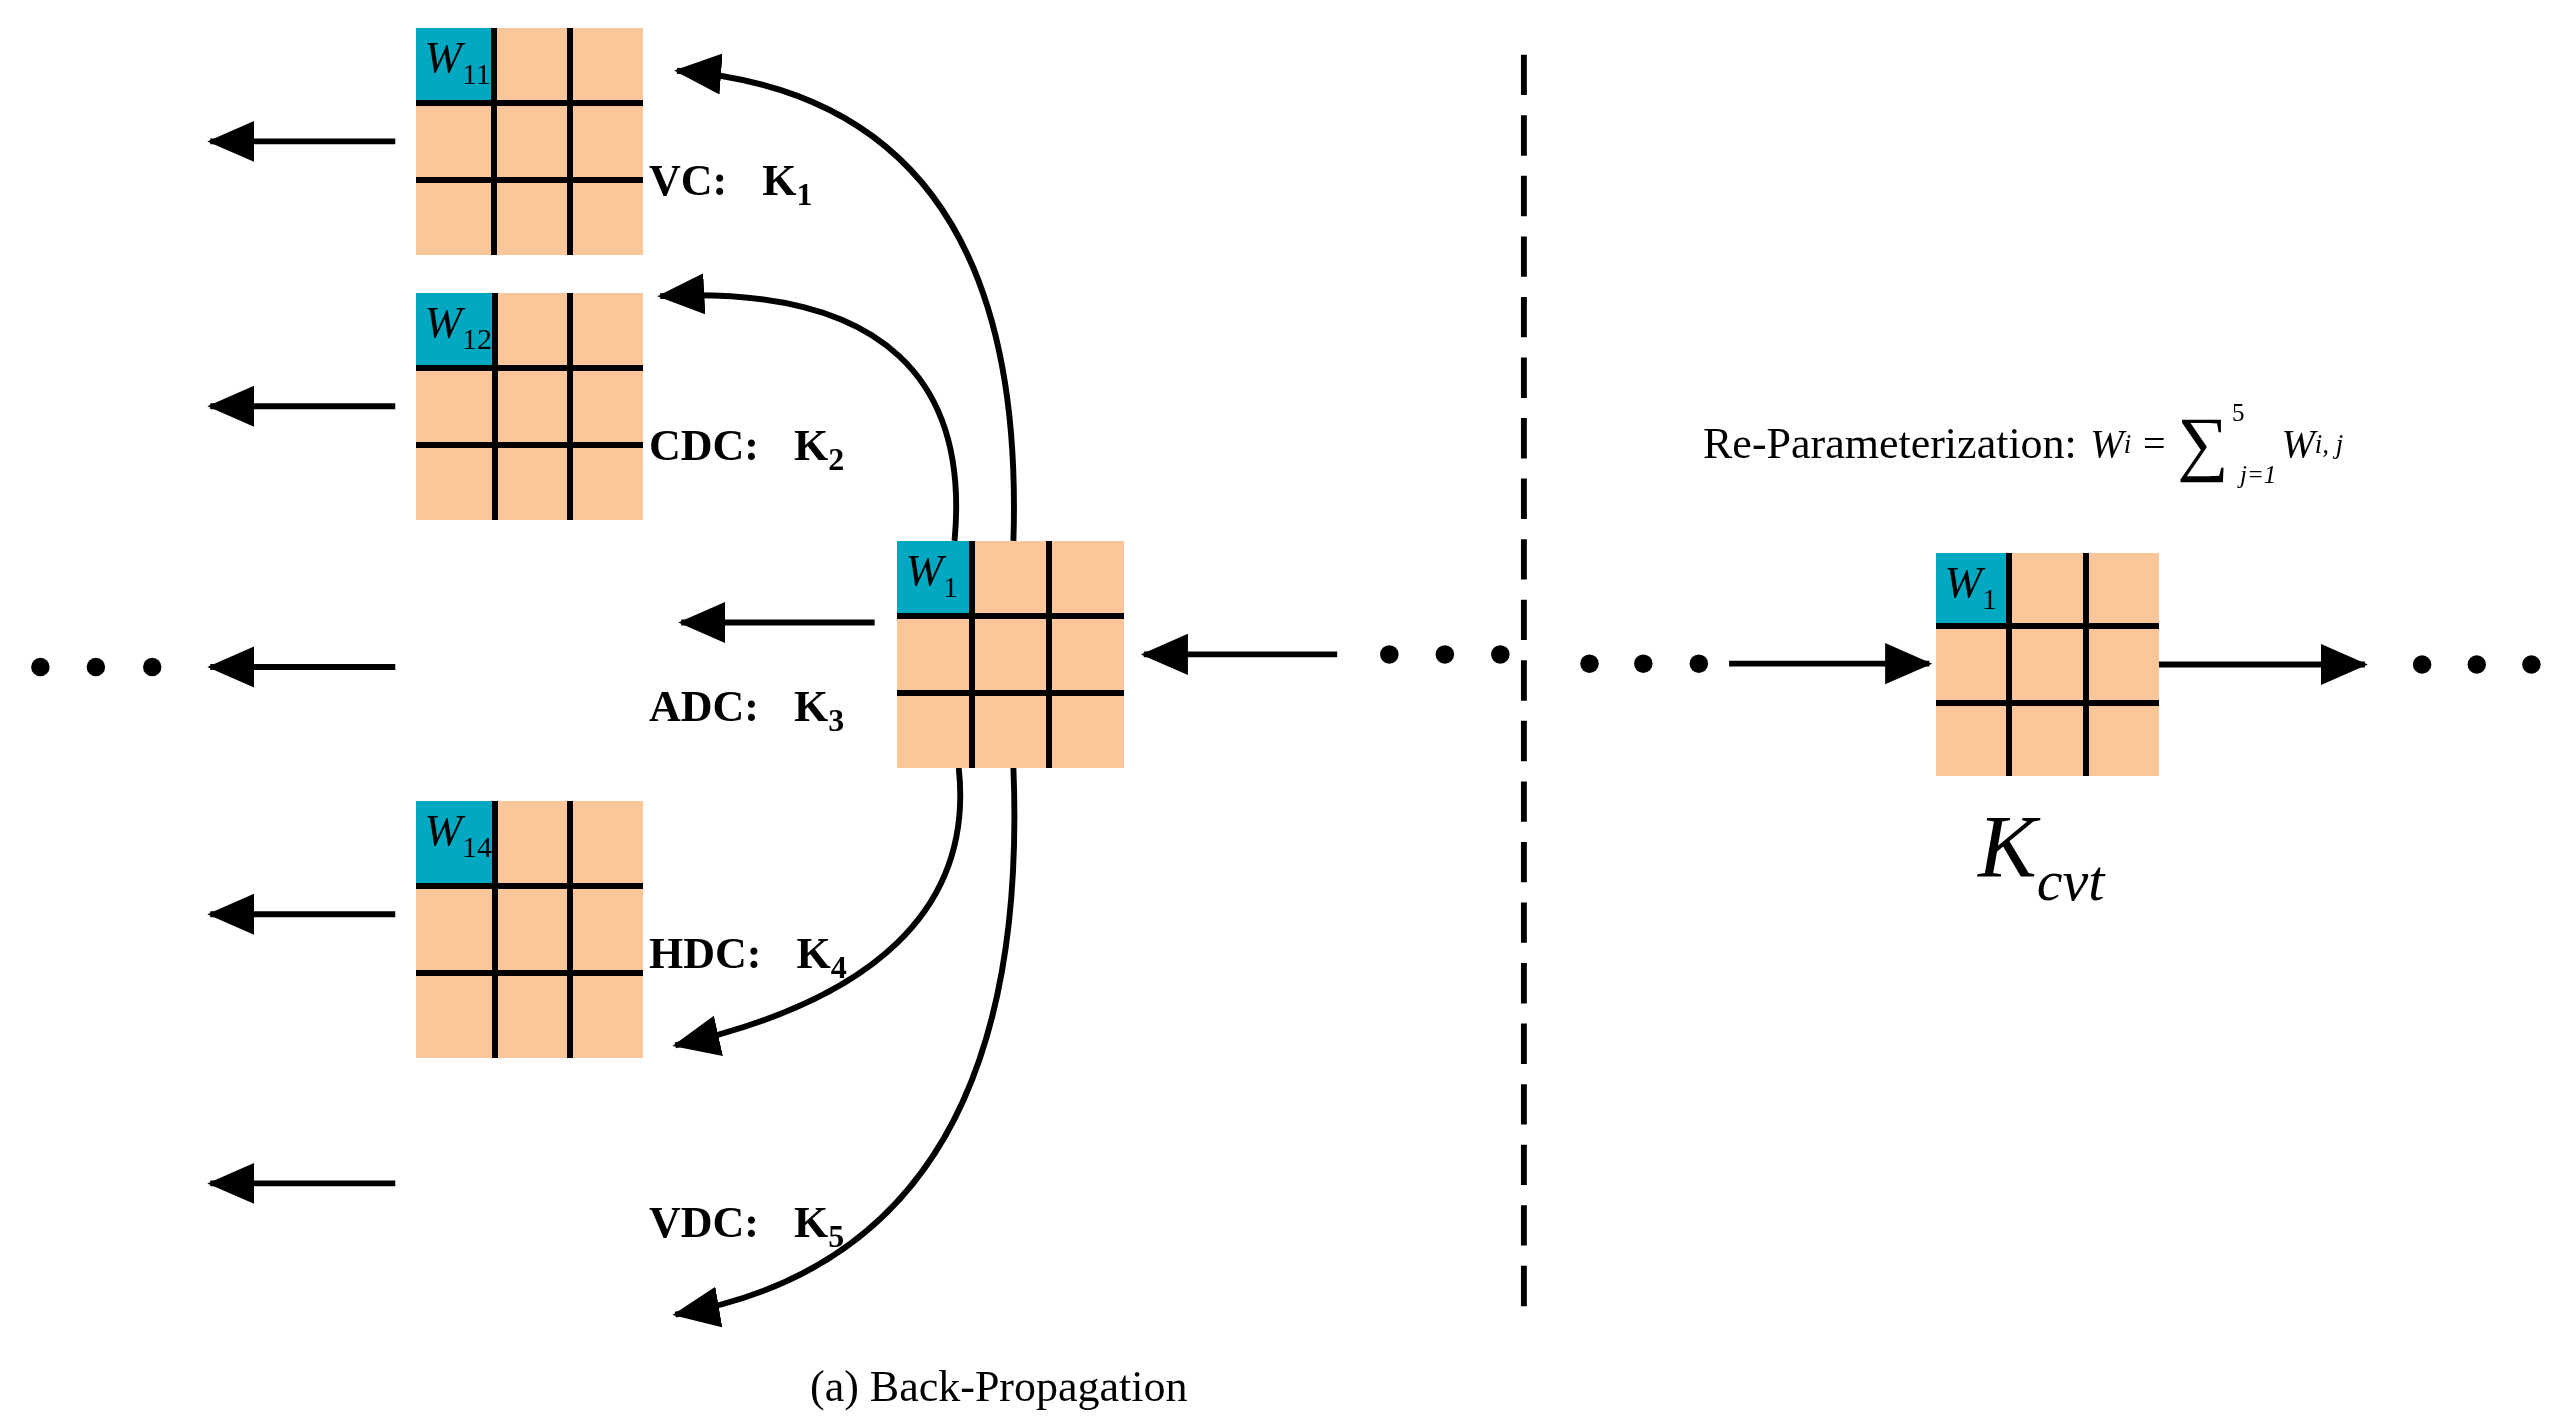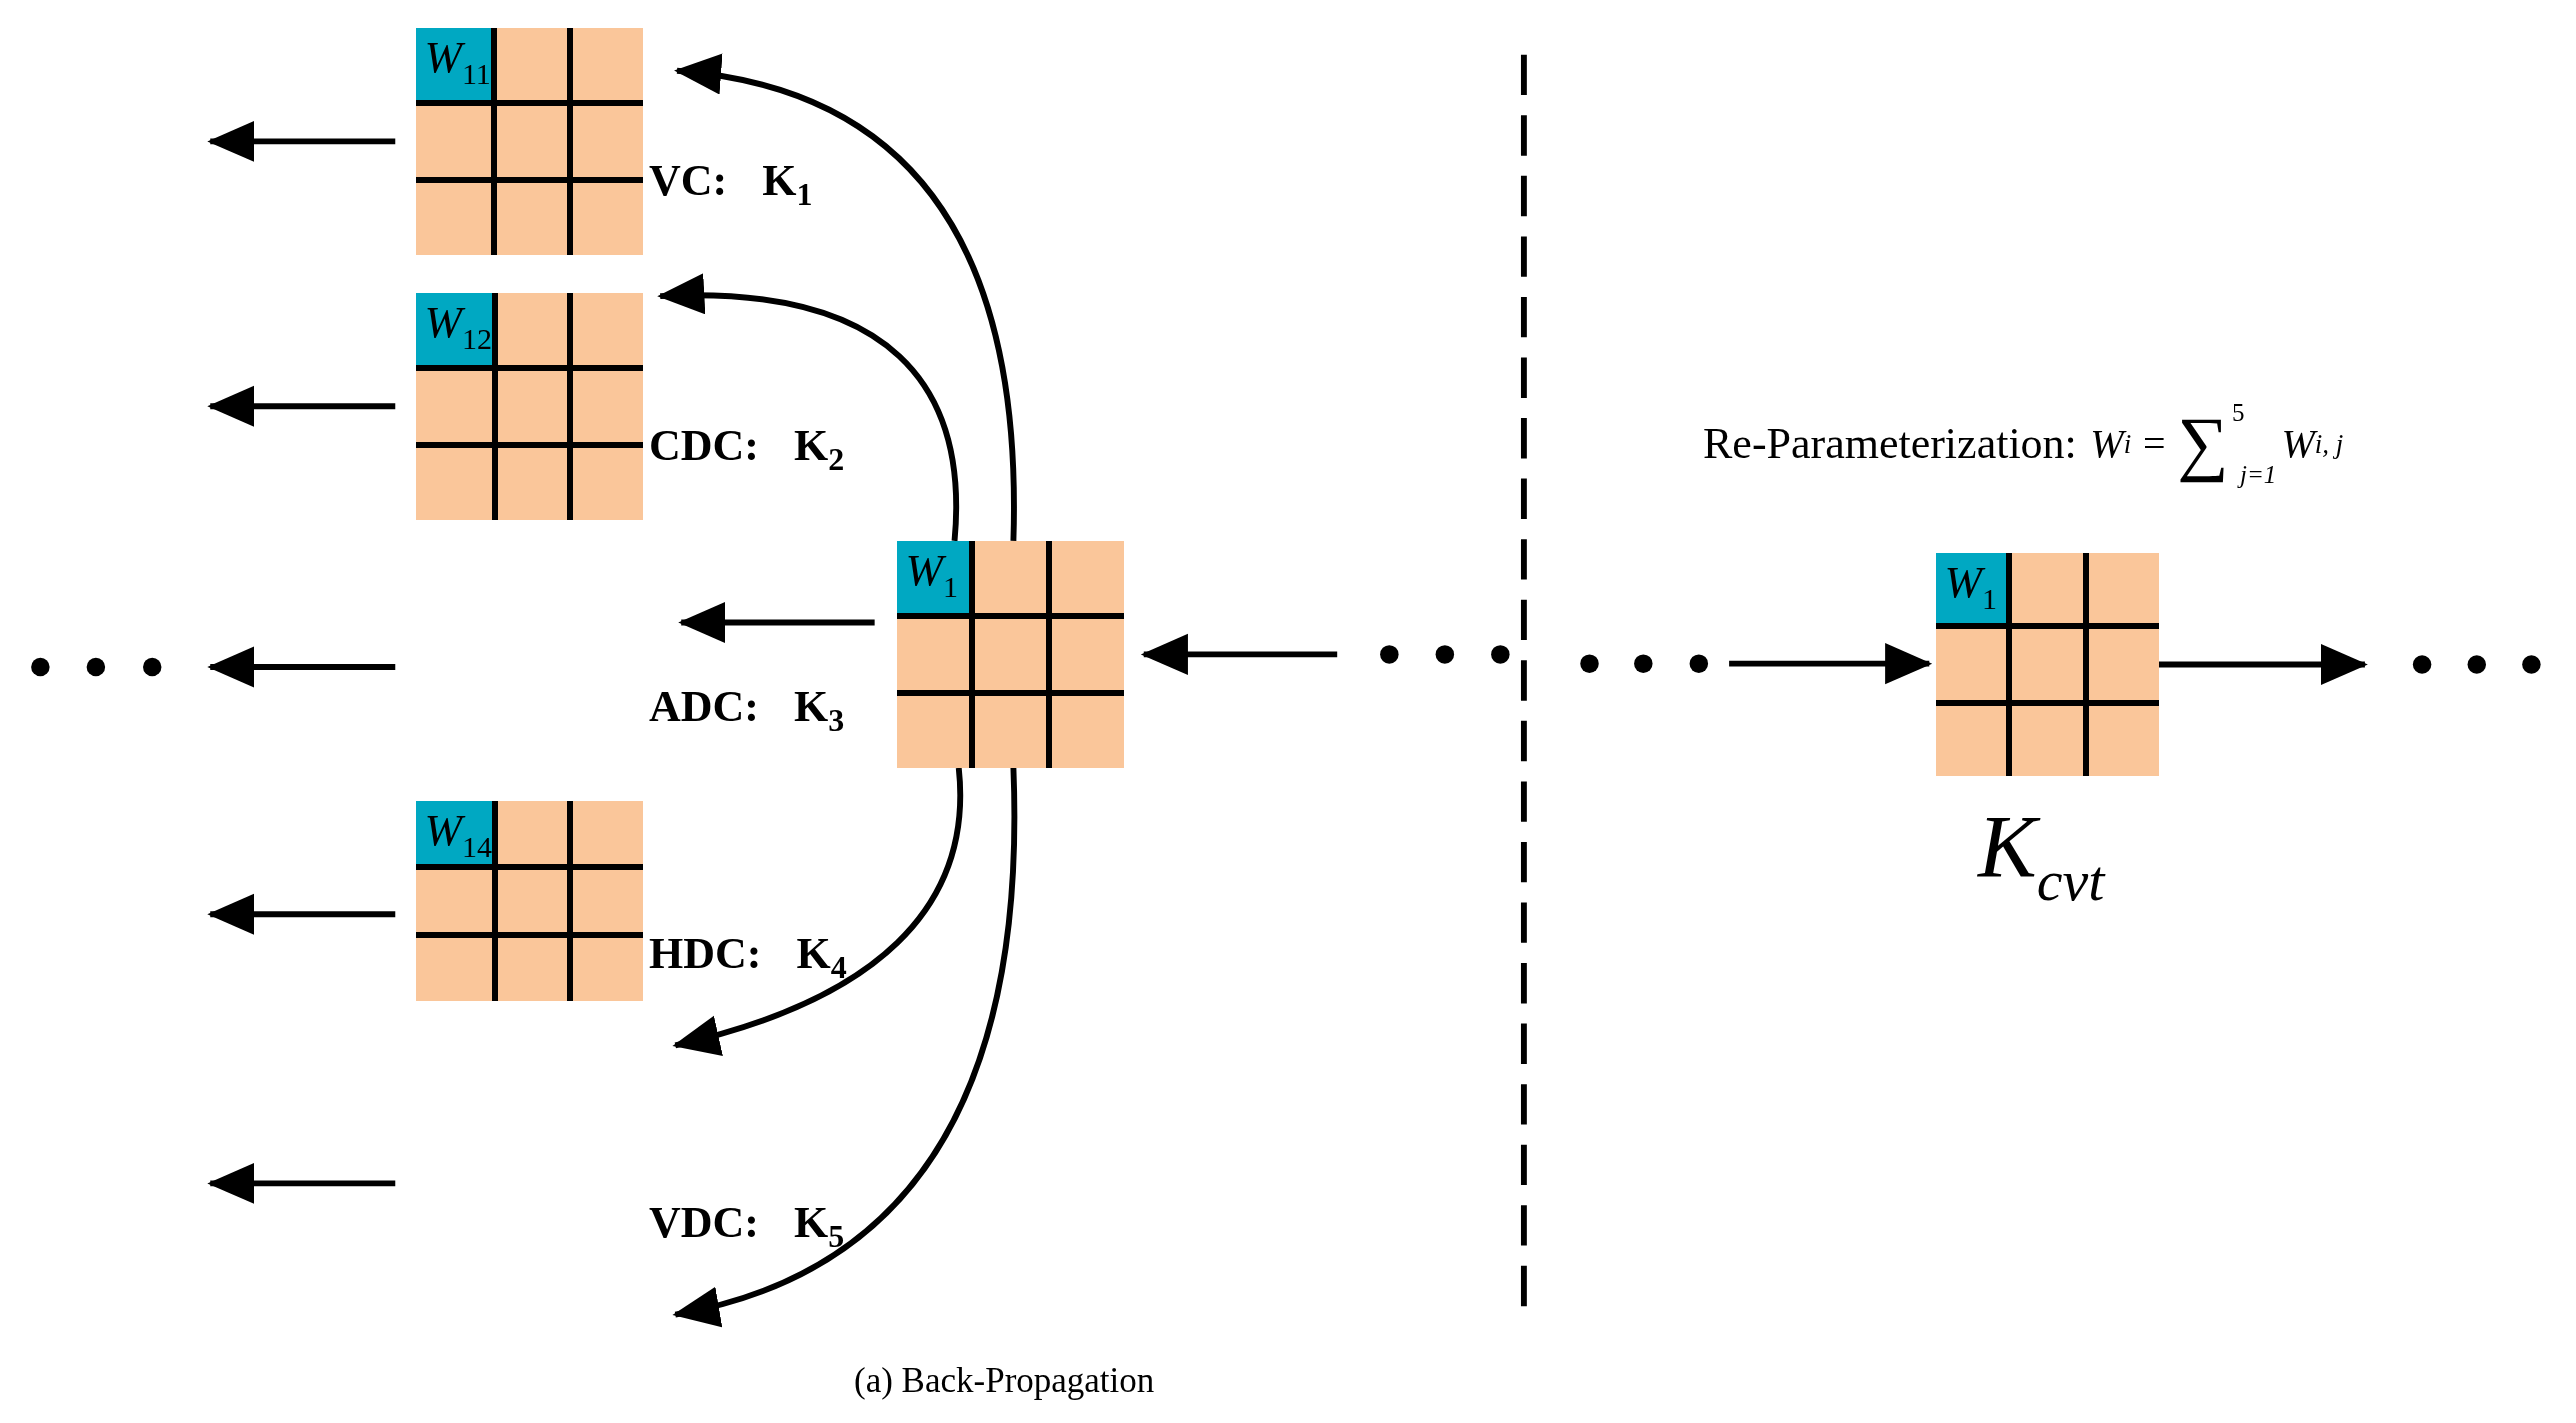--- a/index.html
+++ b/index.html
@@ -40,21 +40,21 @@
     font-size: 45px;
     font-style: italic;
     line-height: 1;
     padding: 6.7px 0 0 8.4px;
     box-sizing: border-box;
   }
   .kgrid .cell.hl sub { font-size: 30px; font-style: normal; line-height: 0; vertical-align: -11.8px; }
   .g1 { left: 416px; top: 28px;  width: 227px; height: 227px; }
   .g2 { left: 416px; top: 293px; width: 227px; height: 227px; }
   .g3 { left: 416px; top: 553px; width: 227px; height: 227px; }
-  .g4 { left: 416px; top: 801px; width: 227px; height: 200px; }
+  .g4 { left: 416px; top: 801px; width: 227px; height: 257px; }
   .g5 { left: 416px; top: 1070px; width: 227px; height: 227px; }
   .gc { left: 897px; top: 541px; width: 227px; height: 227px; }
   .gr { left: 1936px; top: 553px; width: 223px; height: 223px; }
 
   
   .klabel {
     position: absolute;
     left: 649px;
     font-weight: bold;
     font-size: 44px;
@@ -100,21 +100,21 @@
   .kcvt {
     position: absolute;
     left: 1978px; top: 803px;
     font-size: 88px;
     line-height: 1;
     white-space: nowrap;
   }
   .kcvt sub { font-size: 58px; line-height: 0; vertical-align: -23.5px; }
 
   
-  .caption { position: absolute; font-size: 35px; white-space: nowrap; margin-left: 44px; }
+  .caption { position: absolute; font-size: 44px; white-space: nowrap; }
   .caption-a { left: 810px; top: 1361px; }
   .caption-b { left: 1885px; top: 1356px; }
 </style>
 </head>
 <body>
 
 <div class="canvas">
 
   <svg class="overlay" viewBox="0 0 3063 1693" xmlns="http://www.w3.org/2000/svg">
     <defs>

